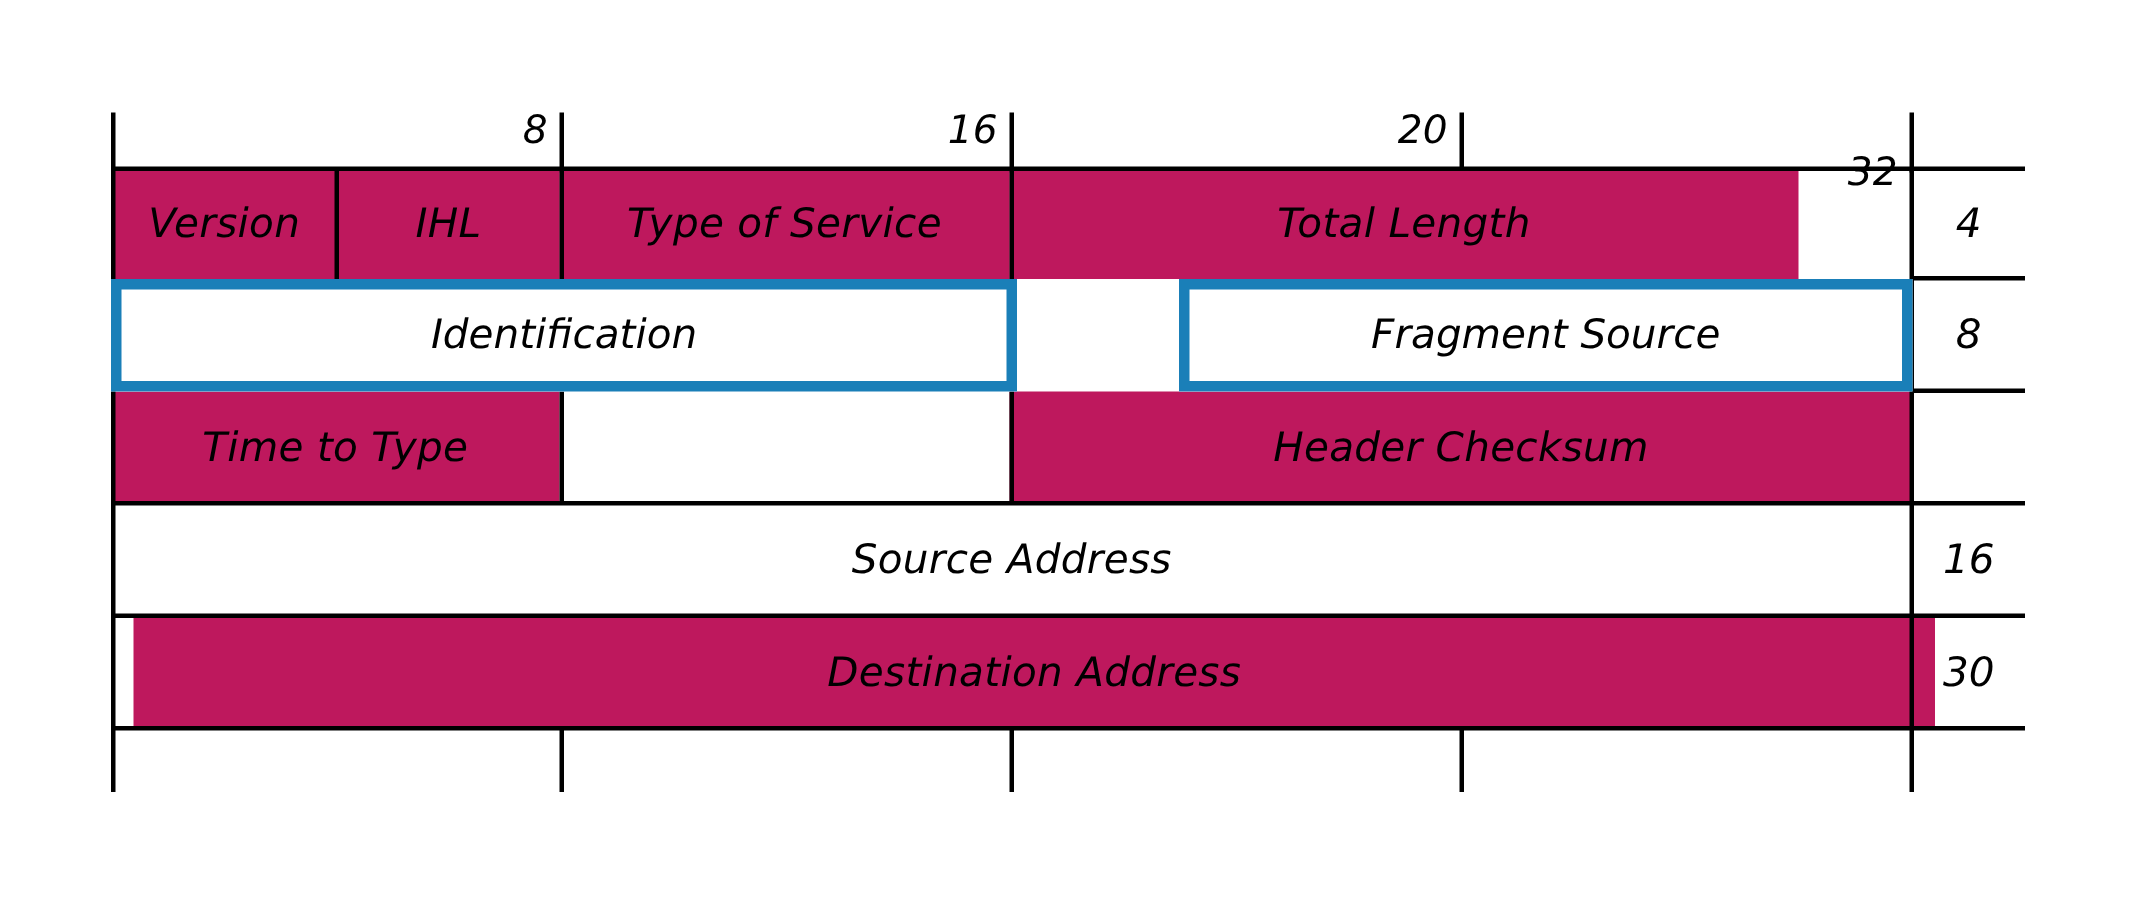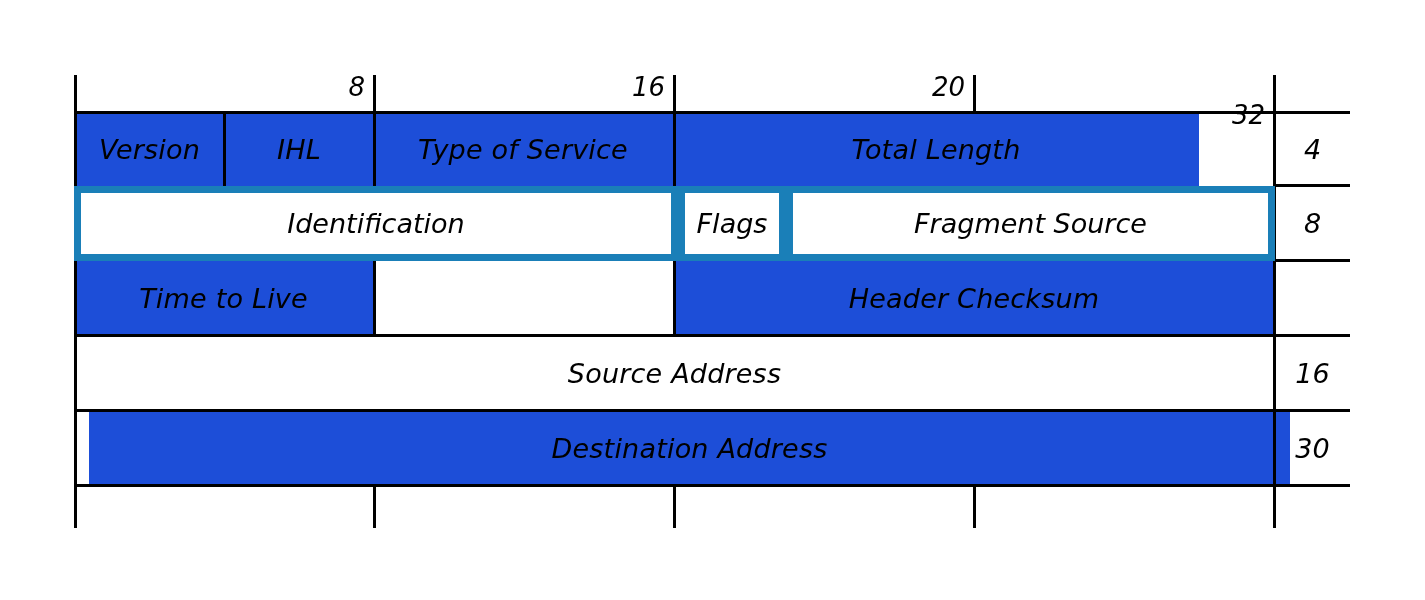--- a/index.html
+++ b/index.html
@@ -28,21 +28,21 @@
     display: flex;
     align-items: center;
     justify-content: center;
     font-style: italic;
     font-size: 27px;
     color: #000000;
     letter-spacing: 0.2px;
     white-space: nowrap;
     background: #ffffff;
   }
-  .cell.shaded { background: #1d4ed8; }
+  .cell.shaded { background: #be185d; }
 
   .rule {
     position: absolute;
     background: #000000;
   }
   .hrule { height: 3px; }
   .vrule { width: 3px; }
 
   .tick-label {
     position: absolute;
@@ -95,24 +95,23 @@
   <div class="rule vrule" style="left:673px;  top:75px; height:40px;"></div>
   <div class="rule vrule" style="left:973px;  top:75px; height:40px;"></div>
   <div class="rule vrule" style="left:1273px; top:75px; height:40px;"></div>
 
   <div class="cell shaded" style="left:74px; top:113px; width:151px; height:73px;">Version</div>
   <div class="cell shaded" style="left:225px; top:113px; width:148px; height:73px;">IHL</div>
   <div class="cell shaded" style="left:373px; top:113px; width:300px; height:73px;">Type of Service</div>
   <div class="cell shaded" style="left:673px; top:113px; width:526px; height:73px;">Total Length</div>
 
   <div class="hl-box" style="left:74px; top:186px; width:604px; height:75px;">Identification</div>
-  <div class="hl-box" style="left:678px; top:186px; width:108px; height:75px;">Flags</div>
   <div class="hl-box" style="left:786px; top:186px; width:489px; height:75px;">Fragment Source</div>
 
-  <div class="cell shaded" style="left:74px; top:261px; width:299px; height:75px;">Time to Live</div>
+  <div class="cell shaded" style="left:74px; top:261px; width:299px; height:75px;">Time to Type</div>
   <div class="cell shaded" style="left:673px; top:261px; width:602px; height:75px;">Header Checksum</div>
 
   <div class="cell" style="left:74px; top:336px; width:1201px; height:75px;">Source Address</div>
 
   <div class="cell shaded" style="left:89px; top:411px; width:1201px; height:75px;">Destination Address</div>
 
   <div class="offset-label" style="left:1275px; top:113px; width:75px; height:73px;">4</div>
   <div class="offset-label" style="left:1275px; top:186px; width:75px; height:75px;">8</div>
   <div class="offset-label" style="left:1275px; top:336px; width:75px; height:75px;">16</div>
   <div class="offset-label" style="left:1275px; top:411px; width:75px; height:75px;">30</div>

